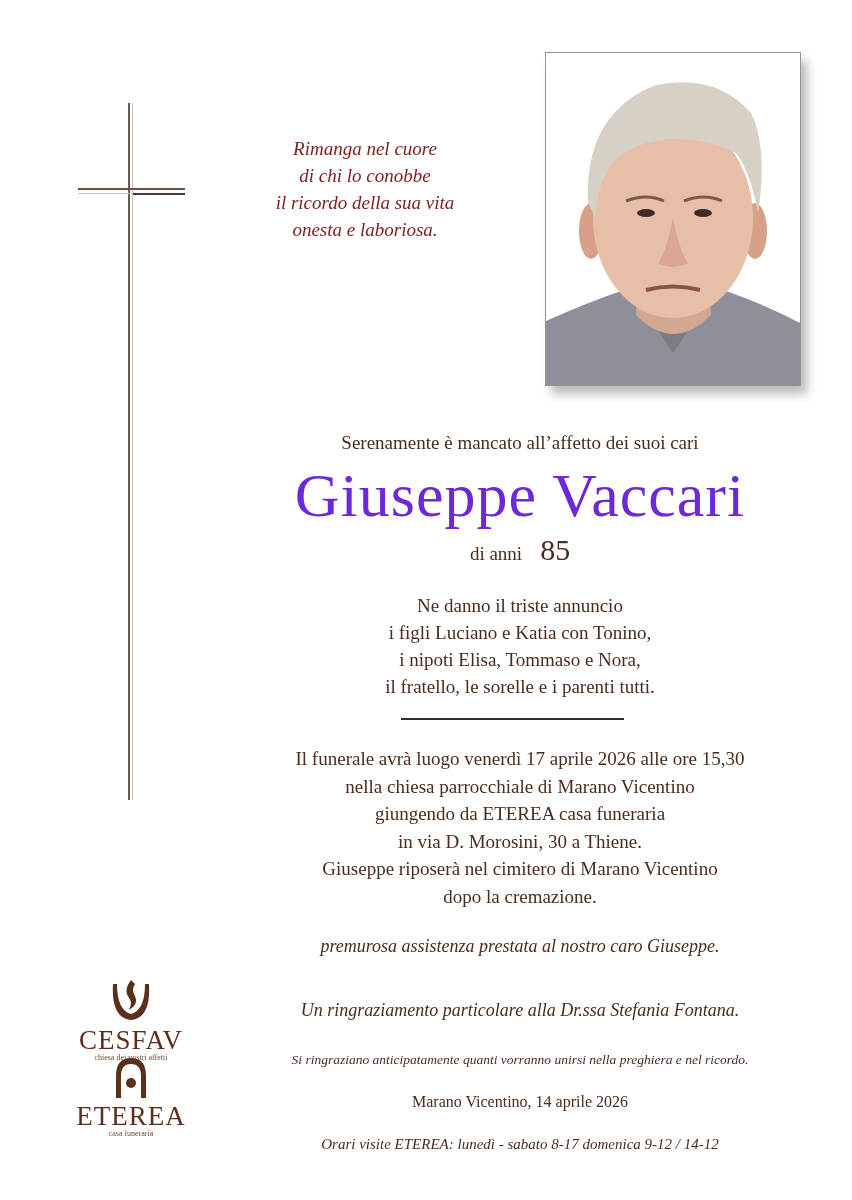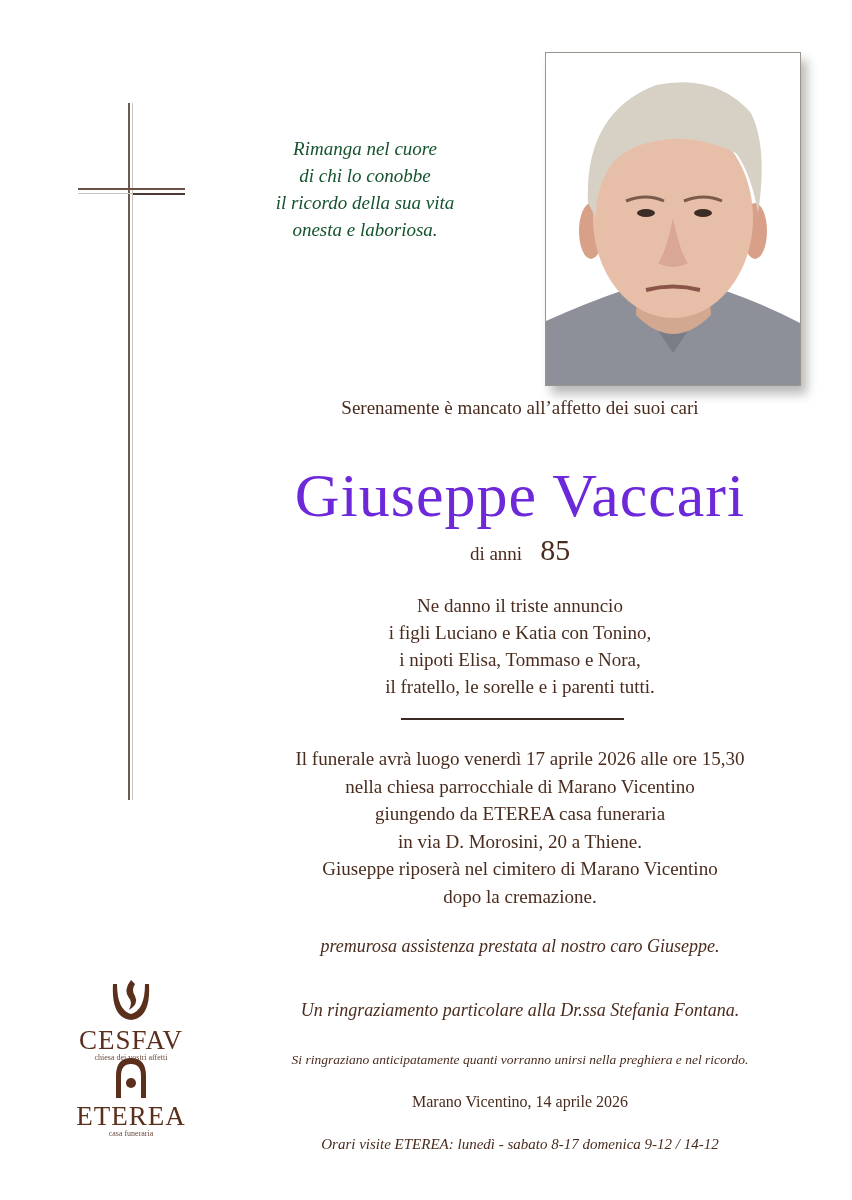--- a/index.html
+++ b/index.html
@@ -9,28 +9,28 @@
   .center { text-align:center; }
 
   
   .cross-v1 { left:128px; top:103px; width:2px; height:697px; background:#6b5a50; }
   .cross-v2 { left:132px; top:103px; width:1px; height:697px; background:#c9c4bf; }
   .cross-h1 { left:78px; top:188px; width:107px; height:2px; background:#6b5048; }
   .cross-h2 { left:78px; top:193px; width:107px; height:1px; background:#c9c4bf; }
   .cross-hr { left:133px; top:193px; width:52px; height:2px; background:#4a3a33; }
 
   
-  .quote { left:250px; top:135px; width:230px; font-style:italic; font-size:19px; line-height:27px; color:#14532d; }
+  .quote { left:250px; top:135px; width:230px; font-style:italic; font-size:19px; line-height:27px; color:#7f1d1d; }
 
   
   .photo { left:545px; top:52px; width:254px; height:332px; border:1px solid #9c958e; background:#fff;
            box-shadow: 6px 8px 10px rgba(0,0,0,0.28); overflow:hidden; }
   .photo svg { display:block; }
 
-  .intro { left:240px; top:397px; width:560px; font-size:19px;font-family:Liberation Serif, serif; }
+  .intro { left:240px; top:432px; width:560px; font-size:19px;font-family:Liberation Serif, serif; }
   .name { left:220px; top:460px; width:600px; font-size:62px; letter-spacing:1px; color:#6d28d9; }
   .age { left:420px; top:533px; width:200px; font-size:19px; }
   .age .num { font-size:30px; margin-left:18px; }
 
   .announce { left:300px; top:592px; width:440px; font-size:19px; line-height:27px; }
   .divider { left:401px; top:718px; width:223px; height:2px; background:#3b2a22; }
 
   .funeral { left:230px; top:745px; width:580px; font-size:19px; line-height:27.5px; }
 
   .thanks1 { left:230px; top:933px; width:580px; font-style:italic; font-size:18px; line-height:27px; }
@@ -102,21 +102,21 @@
   <div>i figli Luciano e Katia con Tonino,</div>
   <div>i nipoti Elisa, Tommaso e Nora,</div>
   <div>il fratello, le sorelle e i parenti tutti.</div>
 </div>
 <div class="abs divider"></div>
 
 <div class="abs funeral center">
   <div>Il funerale avrà luogo venerdì 17 aprile 2026 alle ore 15,30</div>
   <div>nella chiesa parrocchiale di Marano Vicentino</div>
   <div>giungendo da ETEREA casa funeraria</div>
-  <div>in via D. Morosini, 20 a Thiene.</div>
+  <div>in via D. Morosini, 30 a Thiene.</div>
   <div>Giuseppe riposerà nel cimitero di Marano Vicentino</div>
   <div>dopo la cremazione.</div>
 </div>
 
 <div class="abs thanks1 center">
   <div>premurosa assistenza prestata al nostro caro Giuseppe.</div>
 </div>
 <div class="abs thanks2 center">Un ringraziamento particolare alla Dr.ssa Stefania Fontana.</div>
 <div class="abs thanks3 center">Si ringraziano anticipatamente quanti vorranno unirsi nella preghiera e nel ricordo.</div>
 

